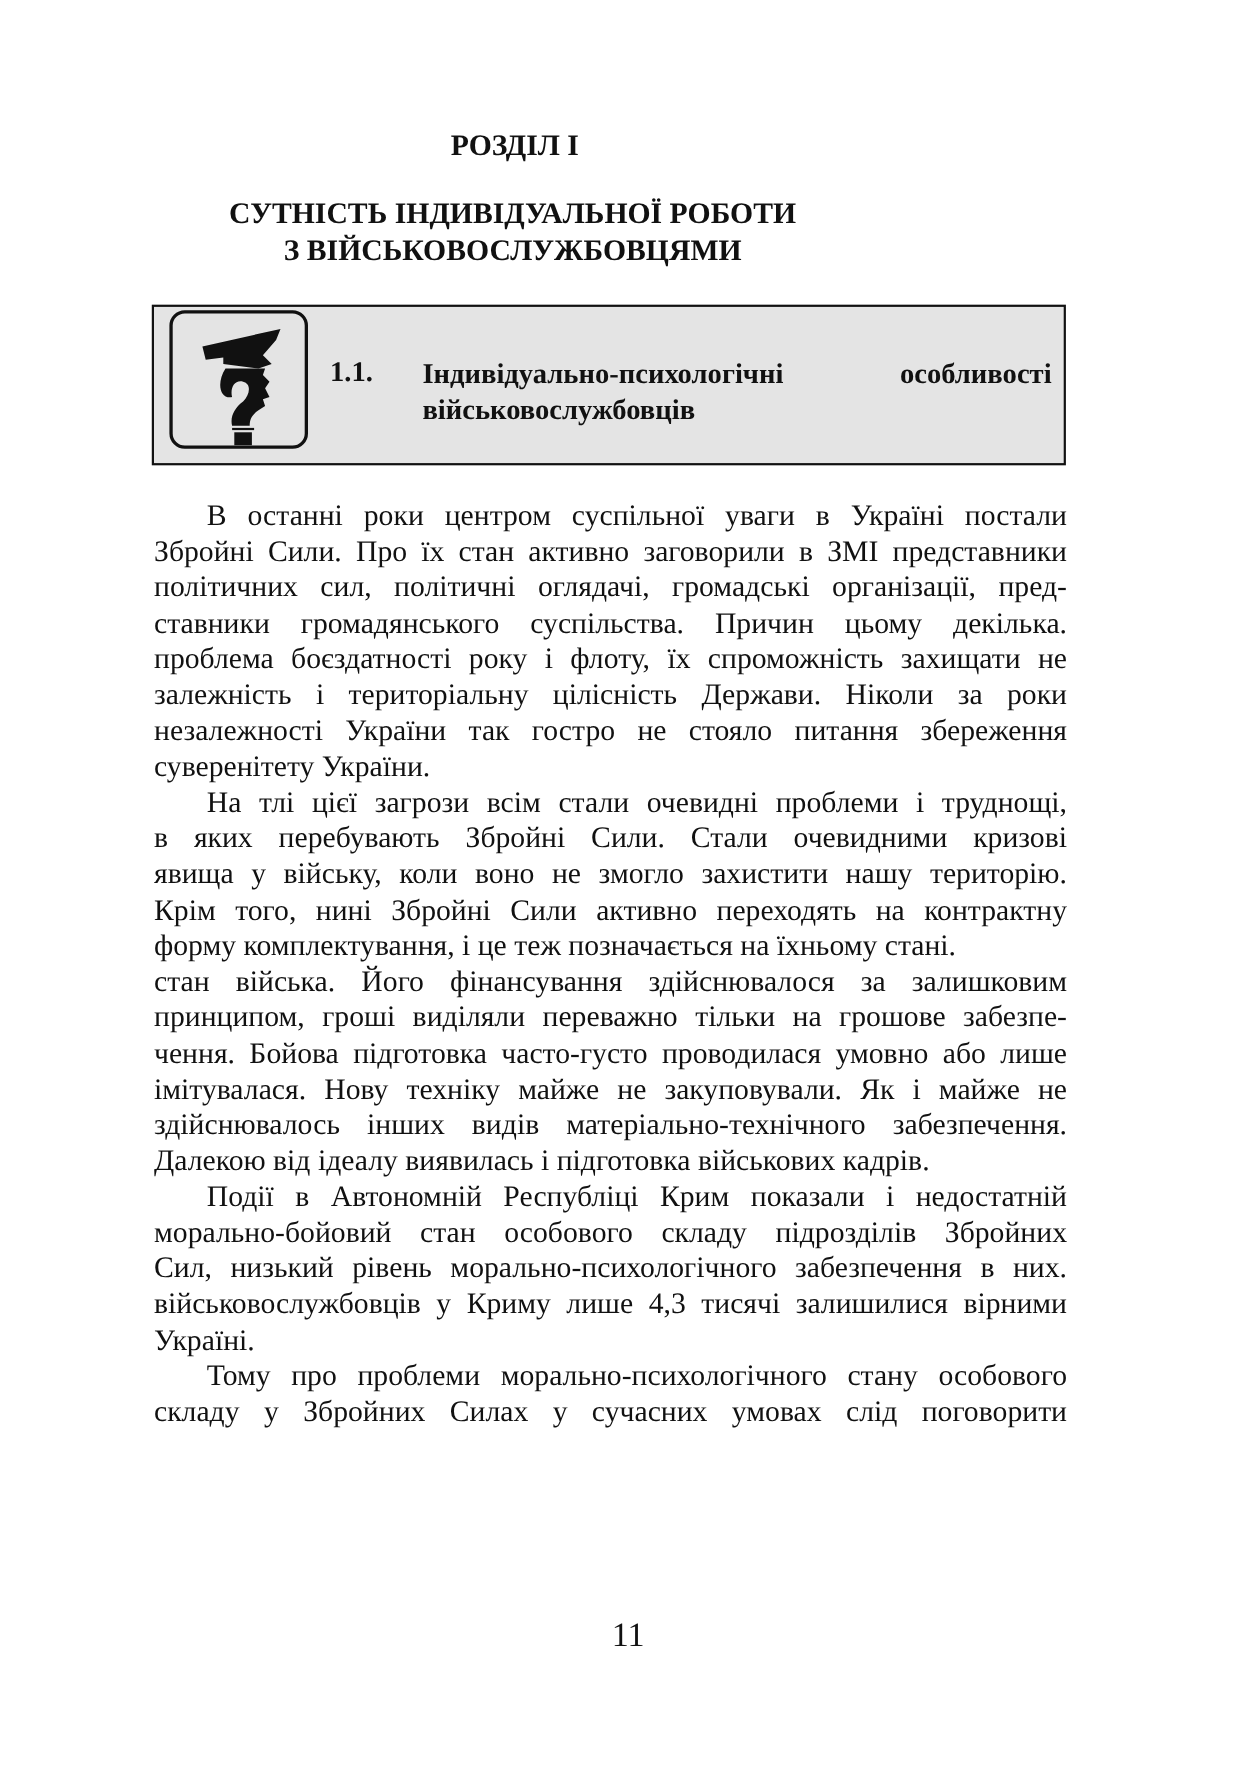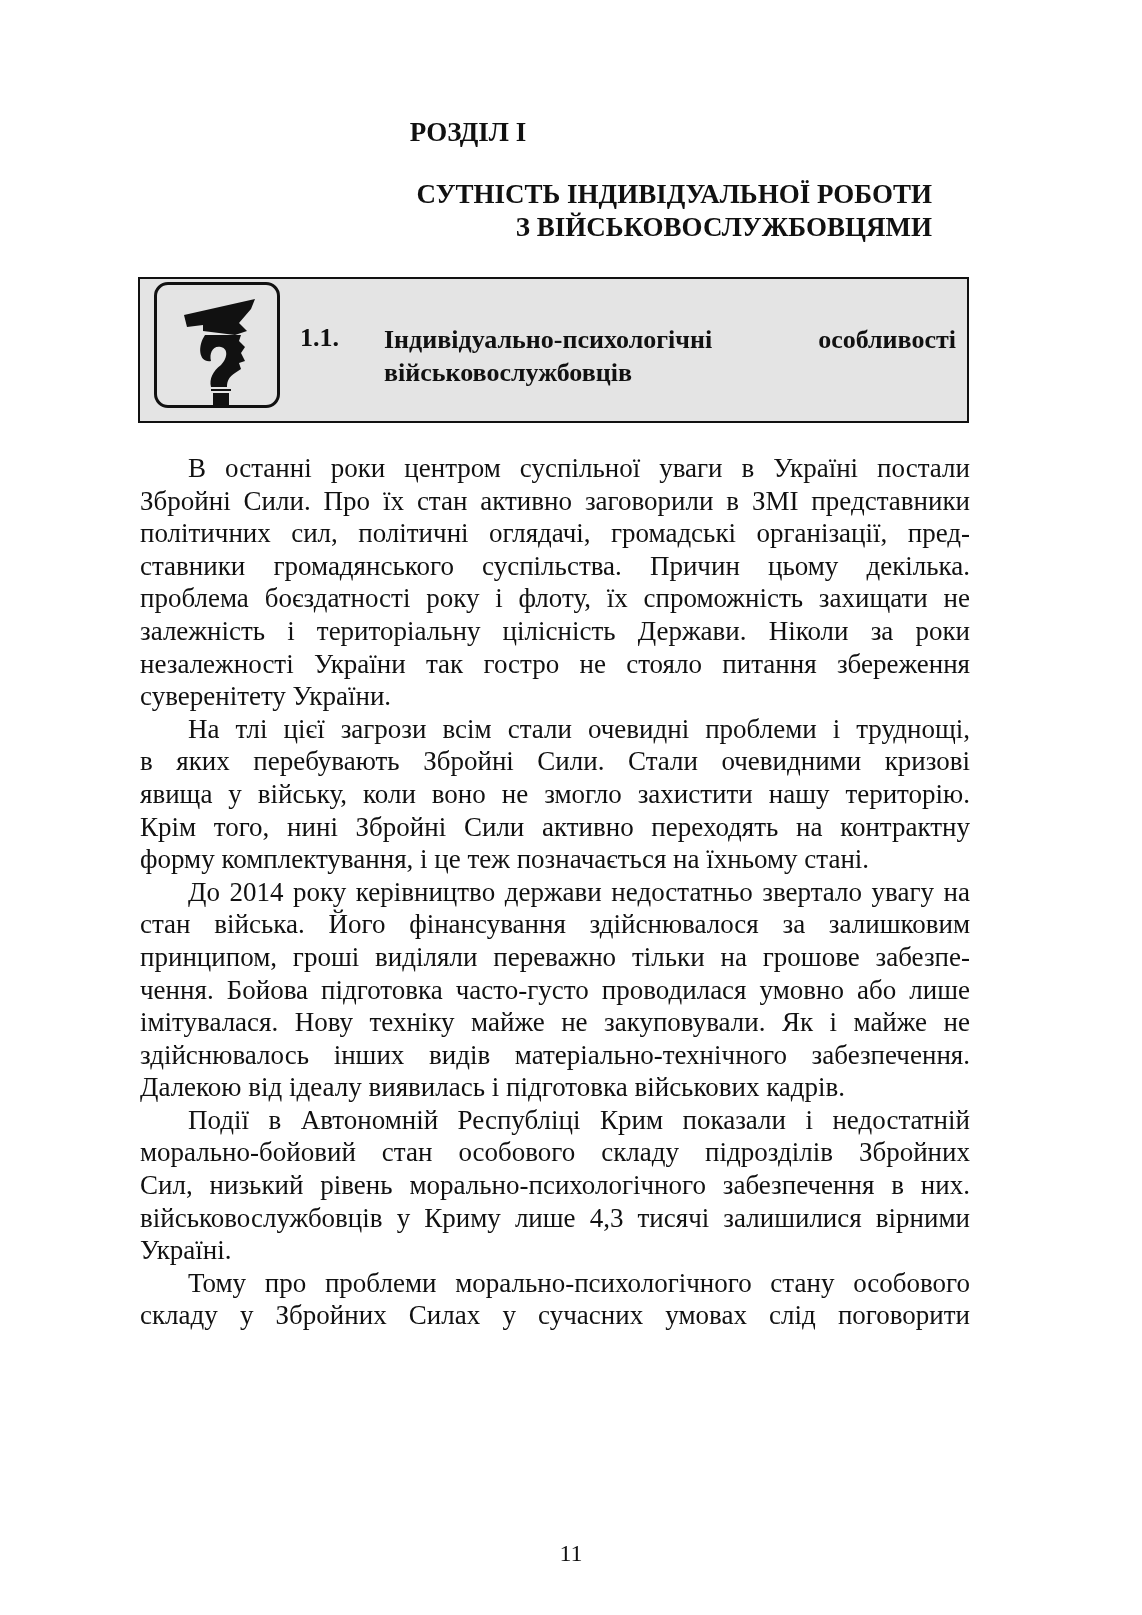--- a/index.html
+++ b/index.html
@@ -4,21 +4,21 @@
 <style>
   html, body { margin: 0; padding: 0; background: #ffffff; }
   body { width: 1142px; height: 1615px; position: relative; overflow: hidden; color: #111; }
   .serif { font-family: "Liberation Serif", "DejaVu Serif", serif; }
   .chapter {
     position: absolute; left: 0; width: 936px; top: 117px;
     text-align: center; font-weight: bold; font-size: 27px; letter-spacing: 0px;
   }
   .title {
     position: absolute; left: 0; width: 932px; top: 178px;
-    text-align: right; font-weight: bold; font-size: 27px; line-height: 33px;
+    text-align: center; font-weight: bold; font-size: 27px; line-height: 33px;
   }
   .section-box {
     position: absolute; left: 138px; top: 277px; width: 831px; height: 146px;
     background: #e4e4e4; border: 2px solid #111; box-sizing: border-box;
   }
   .icon-frame {
     position: absolute; left: 14px; top: 3px; width: 126px; height: 126px;
     border: 3px solid #111; border-radius: 14px; box-sizing: border-box;
   }
   .icon-frame svg { position: absolute; left: 0; top: 0; }
@@ -36,22 +36,22 @@
     position: absolute; left: 140px; top: 452px; width: 830px;
     font-size: 27px; line-height: 32.6px;
   }
   .line {
     display: block; text-align: justify; text-align-last: justify;
     white-space: nowrap; height: 32.6px; overflow: visible;
   }
   .line.last { text-align-last: left; }
   .line.indent { padding-left: 48px; }
   .page-num {
-    position: absolute; left: 0; width: 1142px; top: 1540px;
-    text-align: center; font-size: 24px;
+    position: absolute; left: 0; width: 1142px; top: 1468px;
+    text-align: center; font-size: 31px;
   }
 </style>
 </head>
 <body class="serif">
 
 <div class="chapter">РОЗДІЛ І</div>
 
 <div class="title">
   <div>СУТНІСТЬ ІНДИВІДУАЛЬНОЇ РОБОТИ</div>
   <div>З ВІЙСЬКОВОСЛУЖБОВЦЯМИ</div>
@@ -91,21 +91,20 @@
 
   <div>
     <span class="line indent">На тлі цієї загрози всім стали очевидні проблеми і труднощі,</span>
     <span class="line">в яких перебувають Збройні Сили. Стали очевидними кризові</span>
     <span class="line">явища у війську, коли воно не змогло захистити нашу територію.</span>
     <span class="line">Крім того, нині Збройні Сили активно переходять на контрактну</span>
     <span class="line last">форму комплектування, і це теж позначається на їхньому стані.</span>
   </div>
 
   <div>
-    <span class="line indent">До 2014 року керівництво держави недостатньо звертало увагу на</span>
     <span class="line">стан війська. Його фінансування здійснювалося за залишковим</span>
     <span class="line">принципом, гроші виділяли переважно тільки на грошове забезпе-</span>
     <span class="line">чення. Бойова підготовка часто-густо проводилася умовно або лише</span>
     <span class="line">імітувалася. Нову техніку майже не закуповували. Як і майже не</span>
     <span class="line">здійснювалось інших видів матеріально-технічного забезпечення.</span>
     <span class="line last">Далекою від ідеалу виявилась і підготовка військових кадрів.</span>
   </div>
 
   <div>
     <span class="line indent">Події в Автономній Республіці Крим показали і недостатній</span>

